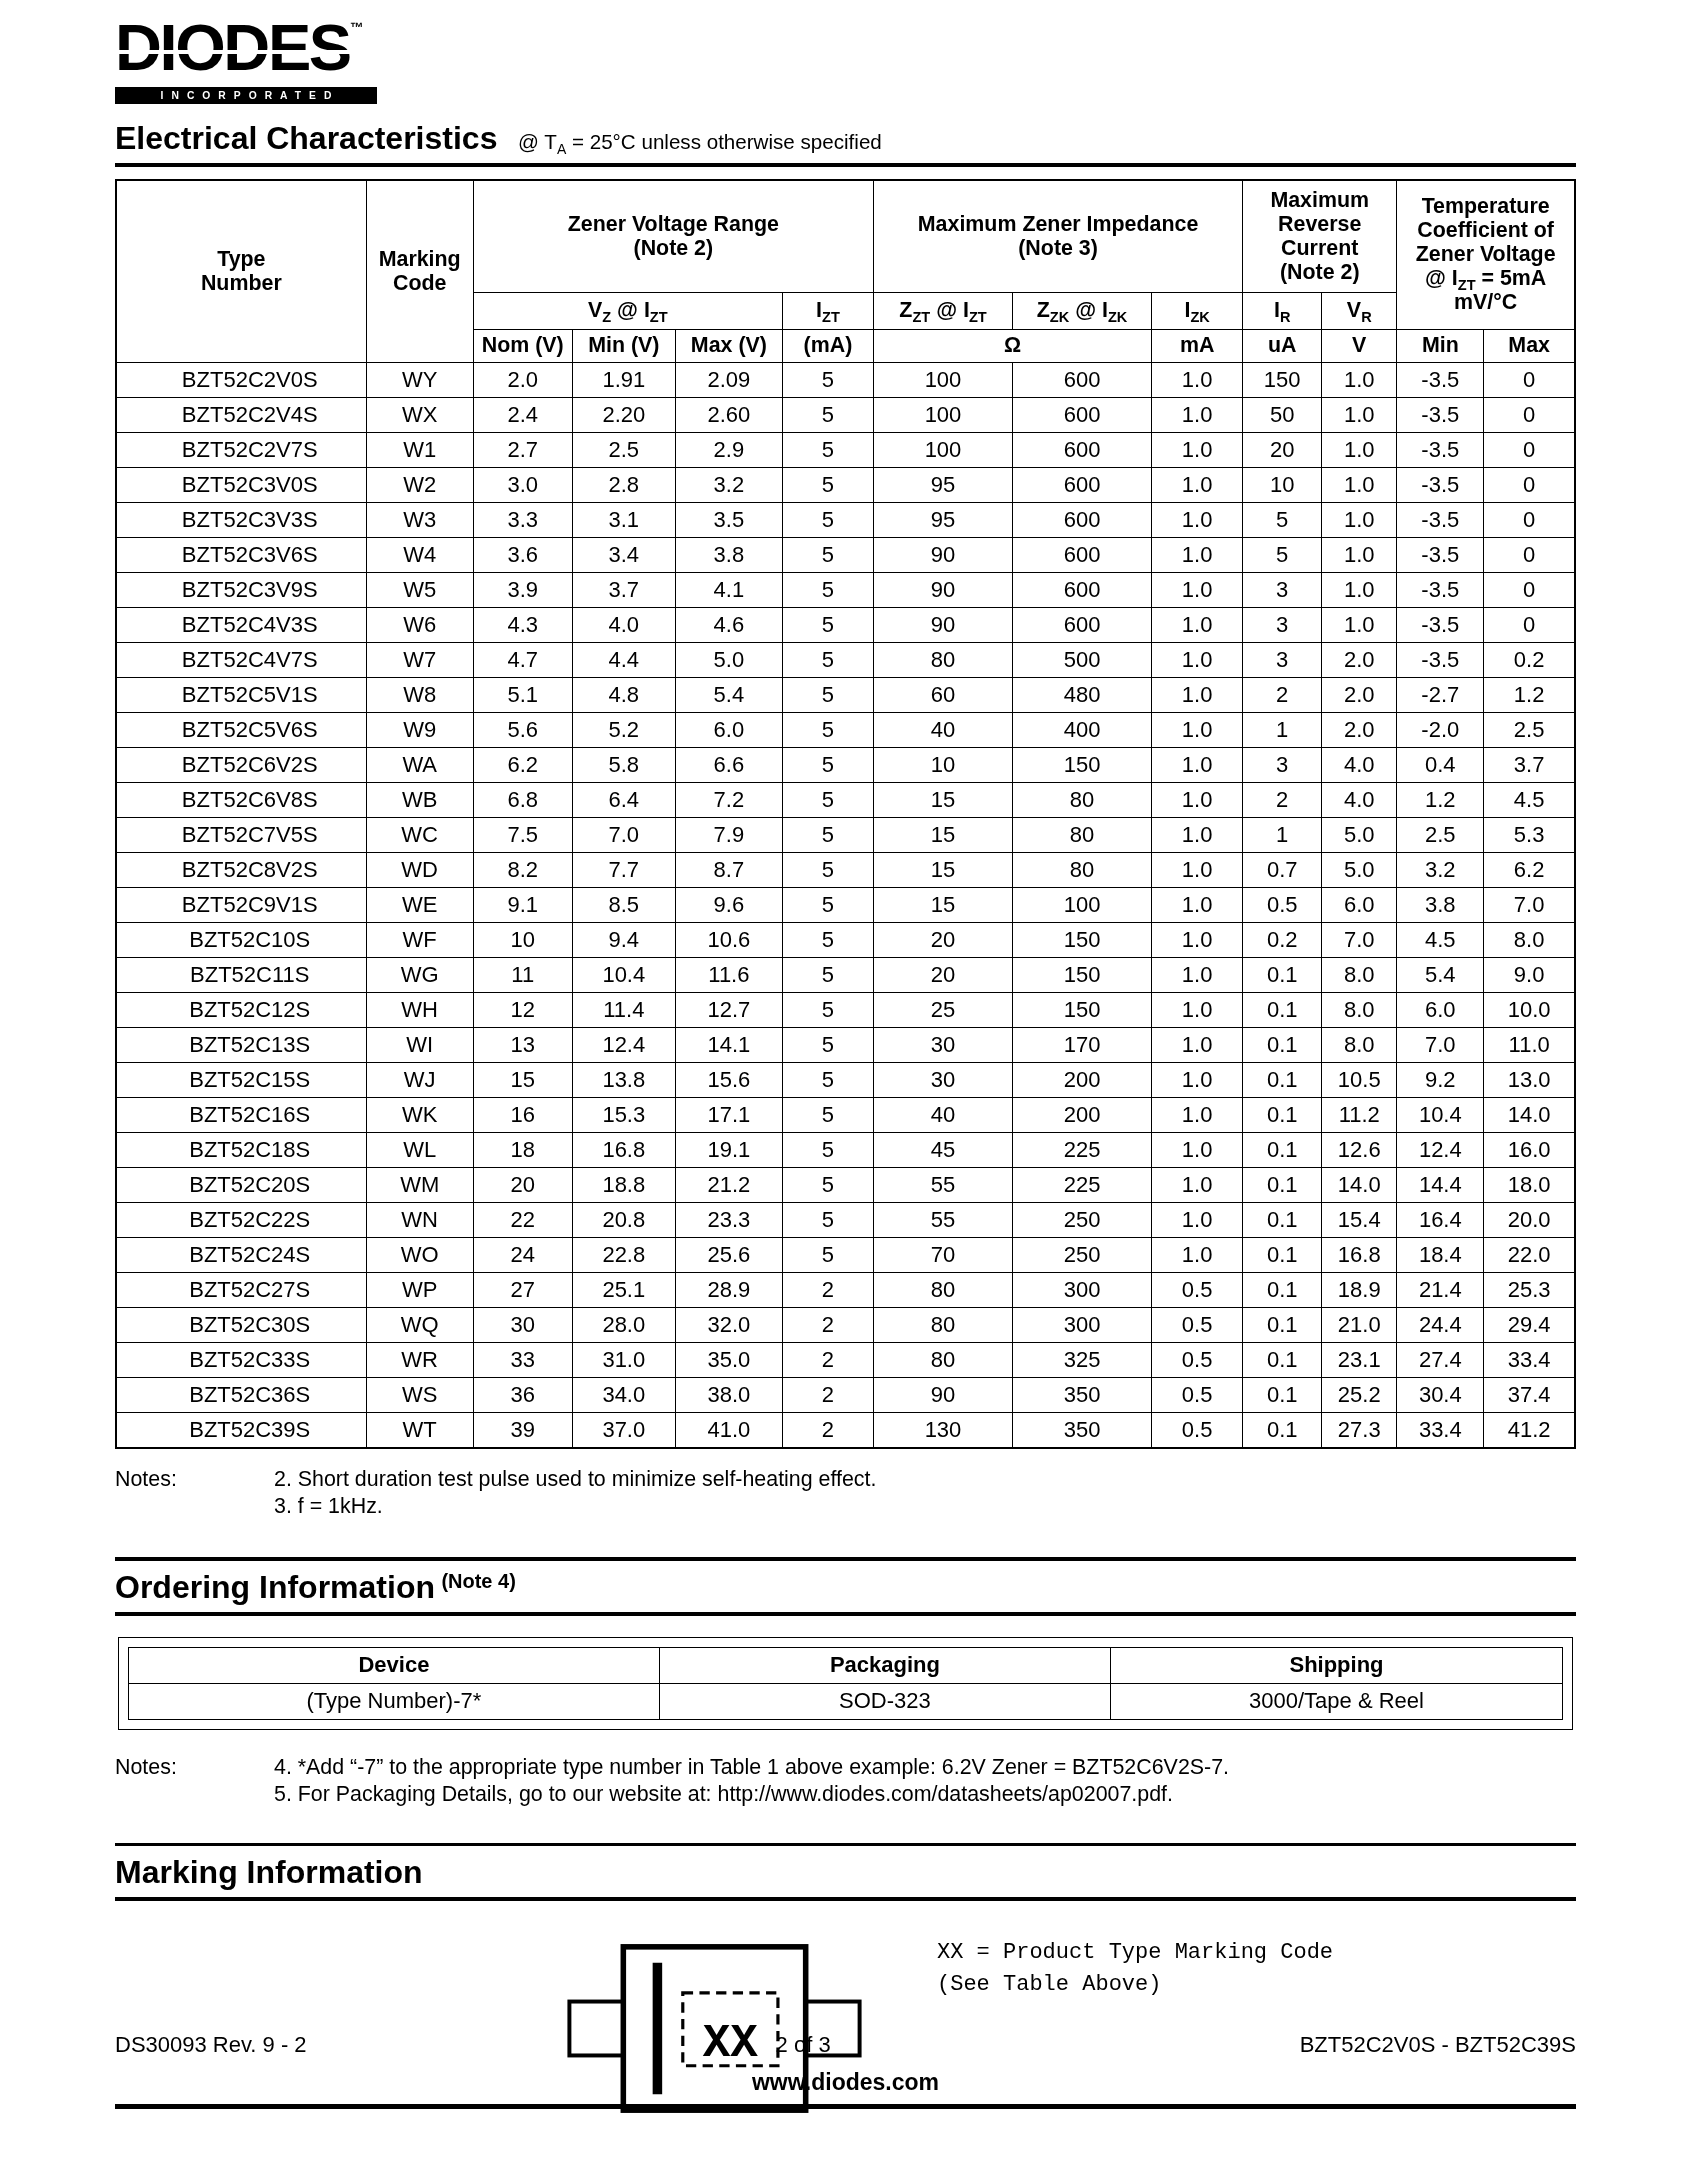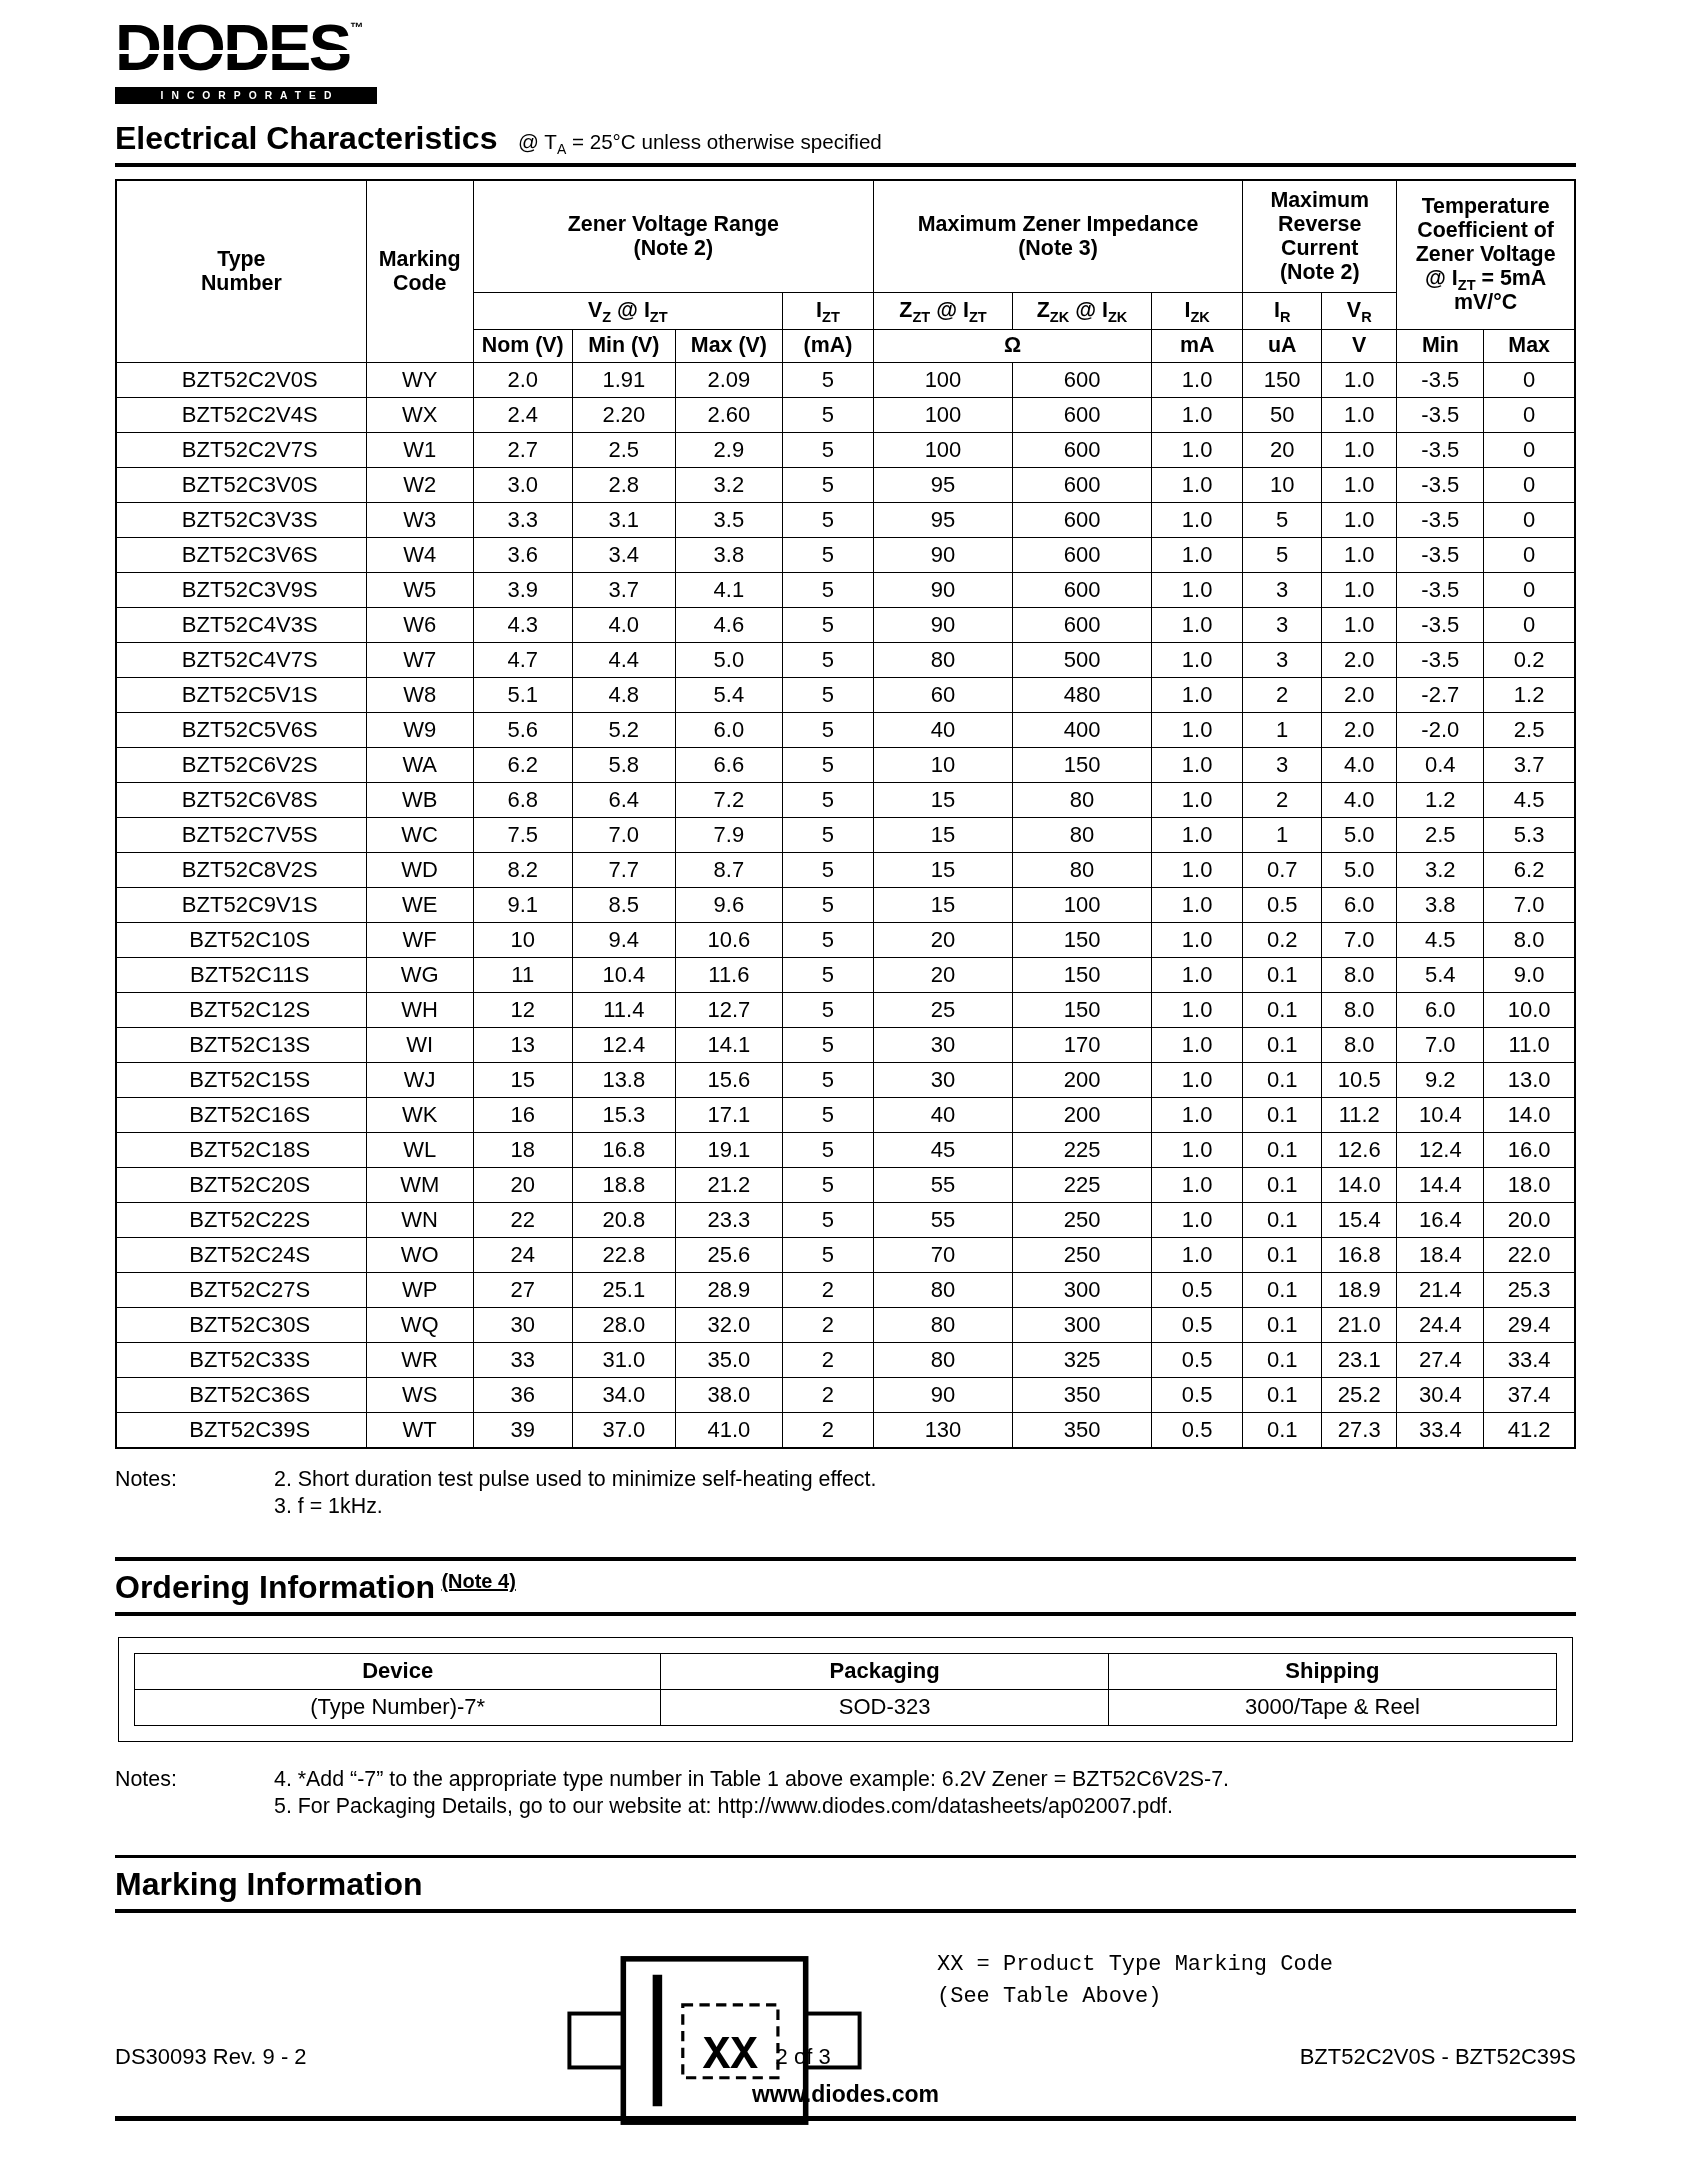--- a/index.html
+++ b/index.html
@@ -21,21 +21,21 @@
     width:262px; background:#000000; color:#ffffff; font-size:10.3px; font-weight:bold;
     letter-spacing:8px; text-indent:8px; text-align:center; padding:3.2px 0 2.4px; margin-top:11px;
   }
 
   
   .section-head { border-bottom:4px solid #000000; padding-bottom:6.4px; }
   .head-elec { margin-top:16px; }
   .head-after-rule { margin-top:8px; }
   .sec-title { font-size:32px; font-weight:bold; }
   .sec-sub { font-size:20.6px; margin-left:20.6px; }
-  .sec-note { font-size:20px; font-weight:bold; vertical-align:9.5px; margin-left:6.4px;text-decoration:underline; }
+  .sec-note { font-size:20px; font-weight:bold; vertical-align:9.5px; margin-left:6.4px; }
   .rule { height:3.2px; background:#000000; }
   .rule-ordering { margin-top:37px; }
   .rule-marking { margin-top:35px; }
 
   
   table.elec { border-collapse:collapse; table-layout:fixed; width:1461px; margin-top:12px; border:2.4px solid #000; }
   table.elec th, table.elec td { border:1.6px solid #000; text-align:center; vertical-align:middle; padding:0 3.2px; overflow:hidden; }
   table.elec thead th { font-weight:bold; font-size:21.4px; line-height:1.12; }
   table.elec thead tr:nth-child(1) { height:113px; }
   table.elec thead tr:nth-child(2) { height:37px; }
@@ -45,21 +45,21 @@
   table.elec tbody td:first-child { text-align:center; padding-left:20px; }
   .pre { white-space:pre-line; }
 
   
   .notes { display:flex; font-size:21.4px; line-height:27px; }
   .notes-1 { margin-top:17.5px; }
   .notes-2 { margin-top:24px; }
   .notes-label { width:159px; flex:0 0 auto; }
 
   
-  .order-wrap { border:1.6px solid #000; padding:15px; margin:20.6px 3.2px 0 3.2px; }
+  .order-wrap { border:1.6px solid #000; padding:9px; margin:20.6px 3.2px 0 3.2px; }
   table.order { border-collapse:collapse; table-layout:fixed; width:100%; border:1.6px solid #000; }
   table.order th, table.order td { border:1.6px solid #000; height:36px; text-align:center; vertical-align:middle; font-size:22px; }
   table.order th { font-weight:bold; }
 
   
   .mark-row { display:flex; align-items:flex-start; margin-top:36px; margin-left:433px; gap:56px;font-family:Liberation Mono, monospace; }
   .mark-desc { font-size:22px; line-height:32px; }
 
   
   .footer { position:absolute; left:115px; right:111px; bottom:11px; }

